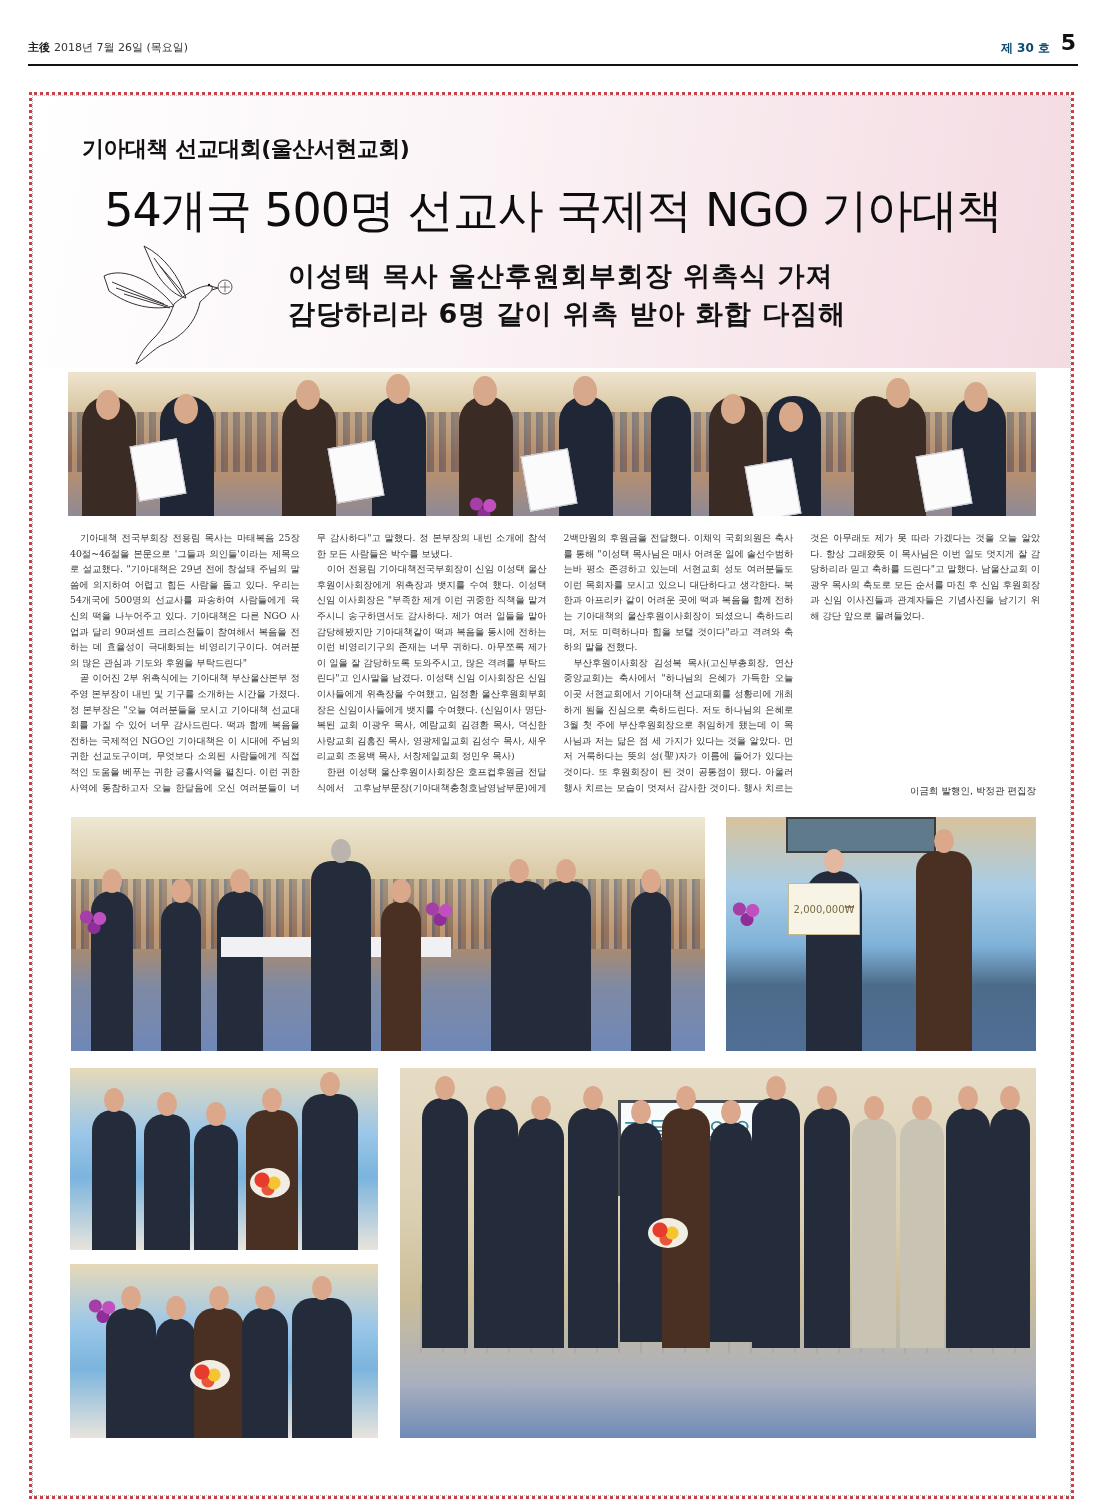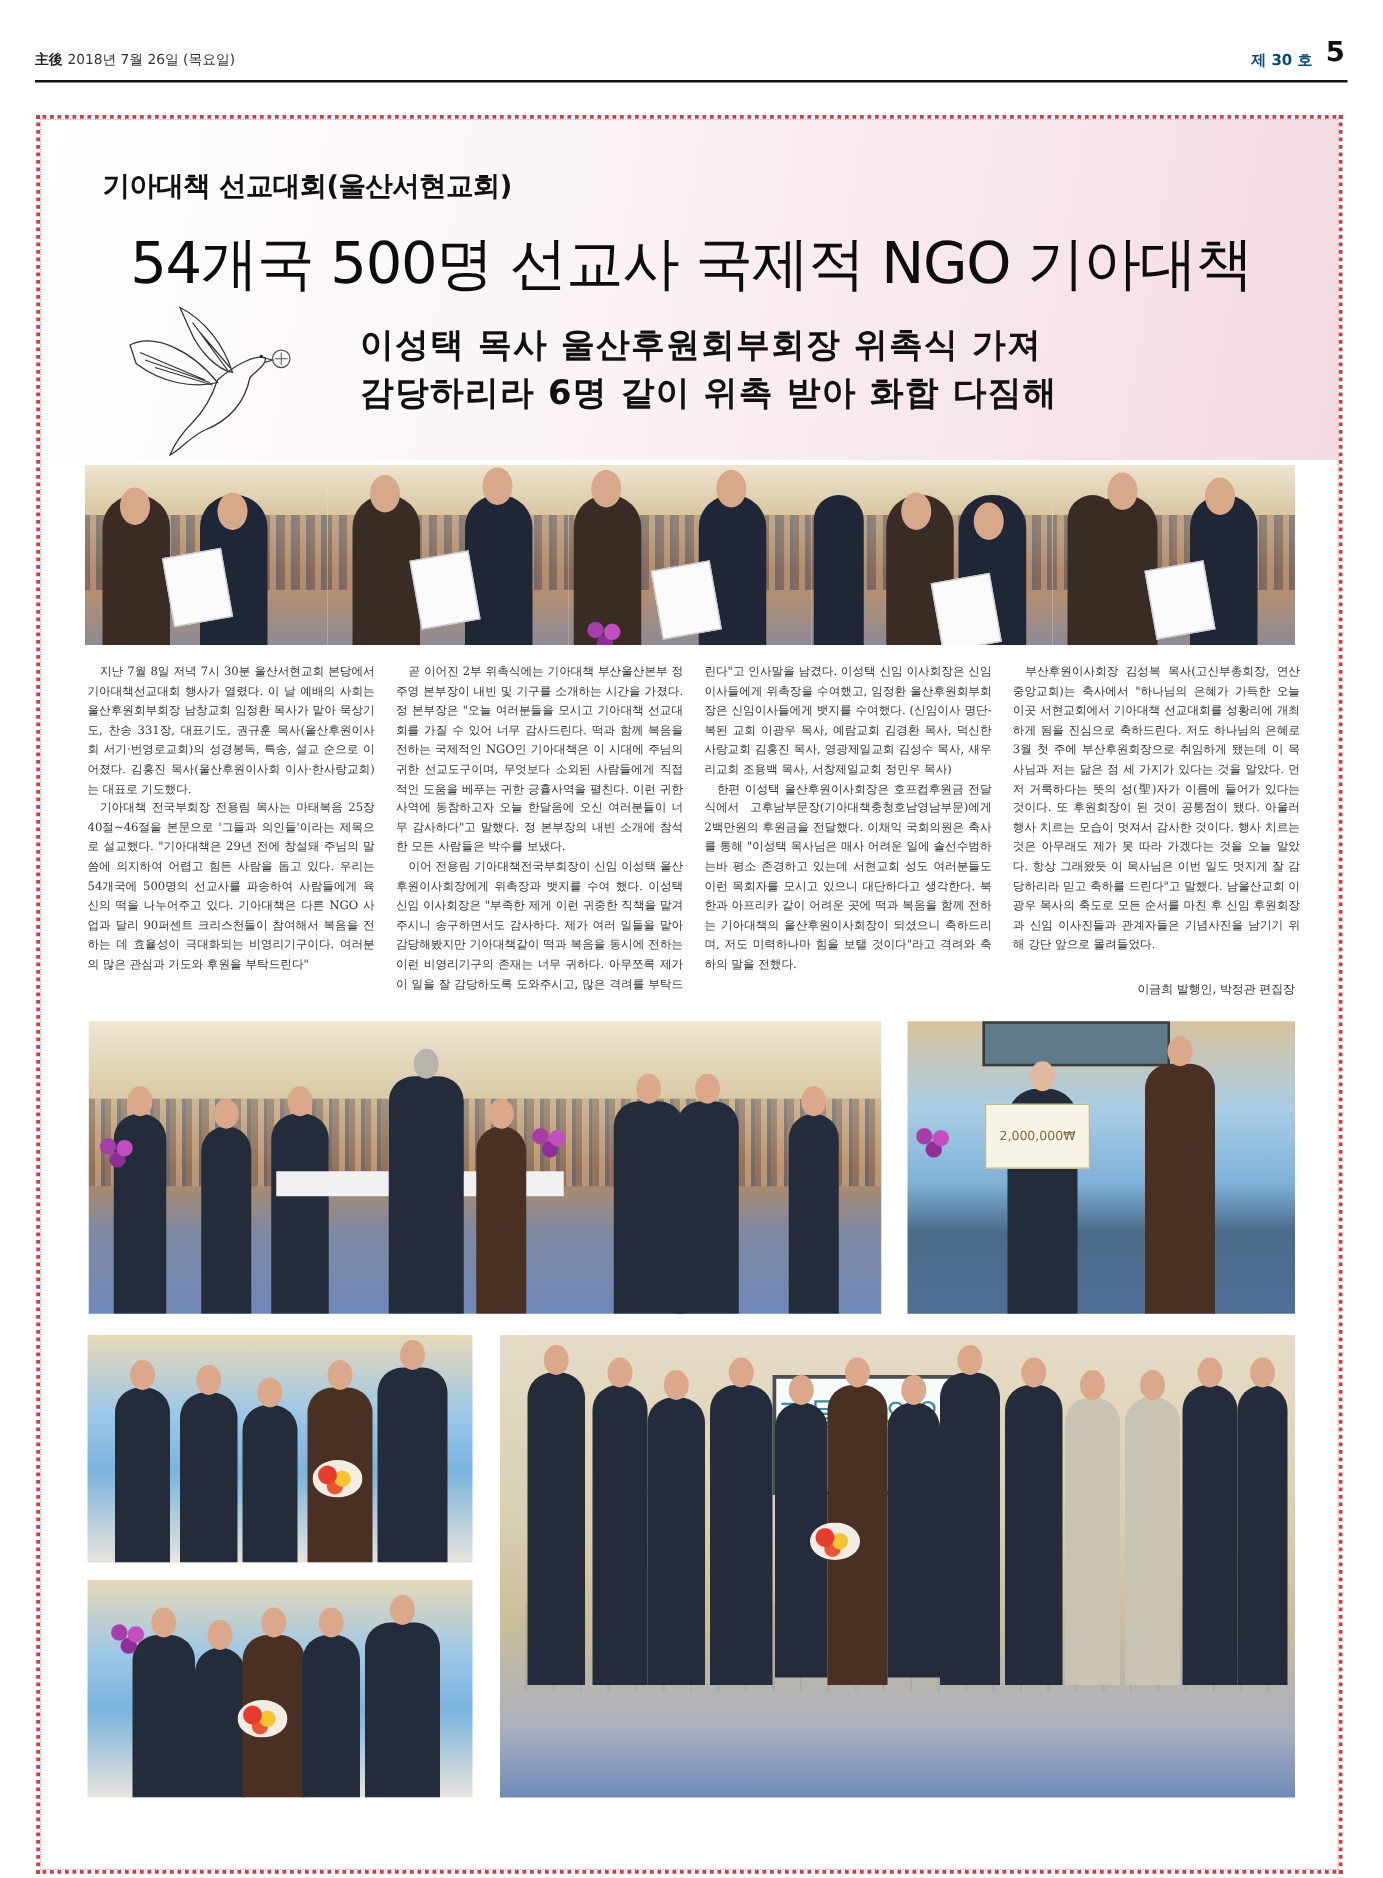--- a/index.html
+++ b/index.html
@@ -49,21 +49,21 @@
     background: linear-gradient(180deg, #d8c39c 0%, #a9cde6 30%, #7fb2d8 55%, #4c6b8a 72%, #516e96 100%); }
   .p-small1 { left: 70px; top: 1068px; width: 308px; height: 182px;
     background: linear-gradient(180deg, #e6d9b8 0%, #9cc7e8 35%, #7bb4de 60%, #e8e4dc 100%); }
   .p-small2 { left: 70px; top: 1264px; width: 308px; height: 174px;
     background: linear-gradient(180deg, #e6d9b8 0%, #9cc7e8 35%, #7bb4de 60%, #e8e4dc 100%); }
   .p-group { left: 400px; top: 1068px; width: 636px; height: 370px;
     background: linear-gradient(180deg, #e6dcc6 0%, #dbcfb2 40%, #cbbd98 62%, #aab0bf 85%, #6f8bb7 100%); }
 
   .screen { position: absolute; background: #f8fbfb; border: 3px solid #4b4f52; display: flex; align-items: center; justify-content: center; }
   .screen span { font-size: 26px; color: #3f8aa0; }
-  .check-board { position: absolute; left: 62px; top: 66px; width: 84px; height: 52px; background: #f7f4e6; border: 1px solid #c5b98f; font-size: 10px; color: #7a6b44; text-align: center; line-height: 52px; }
+  .check-board { position: absolute; left: 62px; top: 66px; width: 72px; height: 52px; background: #f7f4e6; border: 1px solid #c5b98f; font-size: 10px; color: #7a6b44; text-align: center; line-height: 52px; }
 
   .person { position: absolute; bottom: 0; border-radius: 20px 20px 0 0; background: #242b3a; }
   .person.brown { background: #4a3022; }
   .person.light { background: #c9c3b4; }
   .person .fhead { position: absolute; left: 50%; transform: translateX(-50%); top: -22px; width: 20px; height: 24px; border-radius: 50%; background: #dba88c; }
   .flowers { position: absolute; width: 40px; height: 30px; border-radius: 50%;
     background: radial-gradient(circle at 30% 40%, #e73b2e 0 7px, transparent 8px), radial-gradient(circle at 60% 50%, #f4c531 0 6px, transparent 7px), radial-gradient(circle at 45% 70%, #e8563a 0 6px, transparent 7px), #f2ede3; }
   .orchid { position: absolute; width: 38px; height: 30px; border-radius: 50%;
     background: radial-gradient(circle at 30% 40%, #a63ea8 0 6px, transparent 7px), radial-gradient(circle at 65% 45%, #c14fbf 0 6px, transparent 7px), radial-gradient(circle at 50% 75%, #8f2e98 0 6px, transparent 7px); }
 
@@ -154,21 +154,20 @@
     <div class="man" style="left:12px;width:40px;"></div>
     <div class="man" style="left:30px;"></div>
       <div class="head" style="left:44px;top:6px;"></div>
     <div class="man navy" style="left:110px;"></div>
       <div class="head" style="left:122px;top:10px;"></div>
     <div class="cert" style="left:78px;top:80px;"></div>
   </div>
 </div>
 
 <div class="article">
-  <p>지난 7월 8일 저녁 7시 30분 울산서현교회 본당에서 기아대책선교대회 행사가 열렸다. 이 날 예배의 사회는 울산후원회부회장 남창교회 임정환 목사가 맡아 묵상기도, 찬송 331장, 대표기도, 권규훈 목사(울산후원이사회 서기·번영로교회)의 성경봉독, 특송, 설교 순으로 이어졌다. 김홍진 목사(울산후원이사회 이사·한사랑교회)는 대표로 기도했다.</p>
   <p>기아대책 전국부회장 전용림 목사는 마태복음 25장 40절~46절을 본문으로 '그들과 의인들'이라는 제목으로 설교했다. "기아대책은 29년 전에 창설돼 주님의 말씀에 의지하여 어렵고 힘든 사람을 돕고 있다. 우리는 54개국에 500명의 선교사를 파송하여 사람들에게 육신의 떡을 나누어주고 있다. 기아대책은 다른 NGO 사업과 달리 90퍼센트 크리스천들이 참여해서 복음을 전하는 데 효율성이 극대화되는 비영리기구이다. 여러분의 많은 관심과 기도와 후원을 부탁드린다"</p>
   <p>곧 이어진 2부 위촉식에는 기아대책 부산울산본부 정주영 본부장이 내빈 및 기구를 소개하는 시간을 가졌다. 정 본부장은 "오늘 여러분들을 모시고 기아대책 선교대회를 가질 수 있어 너무 감사드린다. 떡과 함께 복음을 전하는 국제적인 NGO인 기아대책은 이 시대에 주님의 귀한 선교도구이며, 무엇보다 소외된 사람들에게 직접적인 도움을 베푸는 귀한 긍휼사역을 펼친다. 이런 귀한 사역에 동참하고자 오늘 한달음에 오신 여러분들이 너무 감사하다"고 말했다. 정 본부장의 내빈 소개에 참석한 모든 사람들은 박수를 보냈다.</p>
   <p>이어 전용림 기아대책전국부회장이 신임 이성택 울산후원이사회장에게 위촉장과 뱃지를 수여 했다. 이성택 신임 이사회장은 "부족한 제게 이런 귀중한 직책을 맡겨주시니 송구하면서도 감사하다. 제가 여러 일들을 맡아 감당해봤지만 기아대책같이 떡과 복음을 동시에 전하는 이런 비영리기구의 존재는 너무 귀하다. 아무쪼록 제가 이 일을 잘 감당하도록 도와주시고, 많은 격려를 부탁드린다"고 인사말을 남겼다. 이성택 신임 이사회장은 신임이사들에게 위촉장을 수여했고, 임정환 울산후원회부회장은 신임이사들에게 뱃지를 수여했다. (신임이사 명단-복된 교회 이광우 목사, 예람교회 김경환 목사, 덕신한사랑교회 김홍진 목사, 영광제일교회 김성수 목사, 새우리교회 조용백 목사, 서창제일교회 정민우 목사)</p>
   <p>한편 이성택 울산후원이사회장은 호프컵후원금 전달식에서 고후남부문장(기아대책충청호남영남부문)에게 2백만원의 후원금을 전달했다. 이채익 국회의원은 축사를 통해 "이성택 목사님은 매사 어려운 일에 솔선수범하는바 평소 존경하고 있는데 서현교회 성도 여러분들도 이런 목회자를 모시고 있으니 대단하다고 생각한다. 북한과 아프리카 같이 어려운 곳에 떡과 복음을 함께 전하는 기아대책의 울산후원이사회장이 되셨으니 축하드리며, 저도 미력하나마 힘을 보탤 것이다"라고 격려와 축하의 말을 전했다.</p>
   <p>부산후원이사회장 김성복 목사(고신부총회장, 연산중앙교회)는 축사에서 "하나님의 은혜가 가득한 오늘 이곳 서현교회에서 기아대책 선교대회를 성황리에 개최하게 됨을 진심으로 축하드린다. 저도 하나님의 은혜로 3월 첫 주에 부산후원회장으로 취임하게 됐는데 이 목사님과 저는 닮은 점 세 가지가 있다는 것을 알았다. 먼저 거룩하다는 뜻의 성(聖)자가 이름에 들어가 있다는 것이다. 또 후원회장이 된 것이 공통점이 됐다. 아울러 행사 치르는 모습이 멋져서 감사한 것이다. 행사 치르는 것은 아무래도 제가 못 따라 가겠다는 것을 오늘 알았다. 항상 그래왔듯 이 목사님은 이번 일도 멋지게 잘 감당하리라 믿고 축하를 드린다"고 말했다. 남울산교회 이광우 목사의 축도로 모든 순서를 마친 후 신임 후원회장과 신임 이사진들과 관계자들은 기념사진을 남기기 위해 강단 앞으로 몰려들었다.</p>
 </div>
 <div class="byline">이금희 발행인, 박정관 편집장</div>
 
 <div class="photo p-stage">
   <div style="position:absolute;left:0;right:0;top:62px;height:70px;background:repeating-linear-gradient(90deg,#6d5a58 0 5px,#c3a184 5px 10px,#38456b 10px 13px);opacity:.5;"></div>

